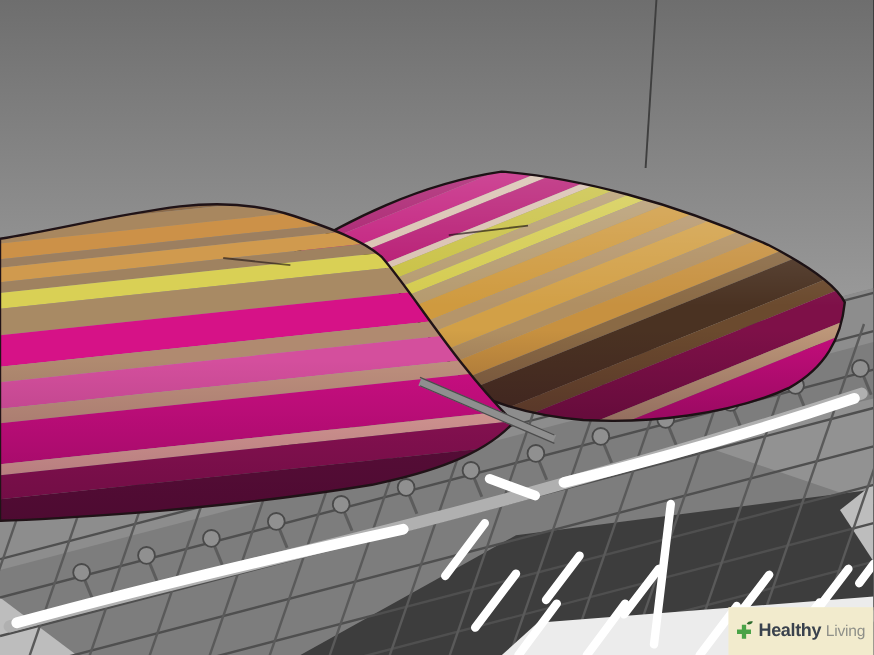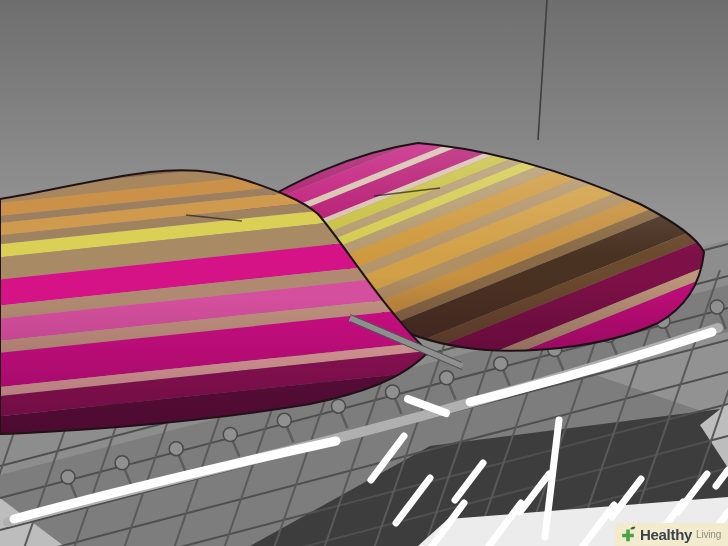--- a/index.html
+++ b/index.html
@@ -2,26 +2,26 @@
 <html><head>
 <meta charset="utf-8">
 <style>
   html,body{margin:0;padding:0;background:#222;}
   .stage{
     position:relative;width:728px;height:546px;overflow:hidden;
     font-family:"Liberation Sans",sans-serif;
   }
   .stage svg{position:absolute;inset:0;display:block;}
   .watermark{
-    position:absolute;right:0;bottom:0;height:23px;
+    position:absolute;right:0;bottom:0;height:40px;
     display:flex;align-items:center;gap:3px;
     padding:0 7px 0 4px;box-sizing:border-box;margin-top:40px;
   }
   .watermark .brand-bold{font-size:15px;font-weight:700;letter-spacing:-0.3px;line-height:26px;}
-  .watermark .brand-light{font-size:10px;font-weight:400;letter-spacing:-0.2px;line-height:26px;margin-left:1px;}
+  .watermark .brand-light{font-size:13px;font-weight:400;letter-spacing:-0.2px;line-height:26px;margin-left:1px;}
   .watermark svg{position:static;width:18px;height:18px;flex:0 0 auto;}
 </style>
 </head>
 <body>
 
 <div class="stage">
   <svg viewBox="0 0 728 546" width="728" height="546">
     <defs>
       <linearGradient id="bgGrad" x1="0" y1="0" x2="0" y2="1">
         <stop offset="0" stop-color="#6e6e6e"></stop>

